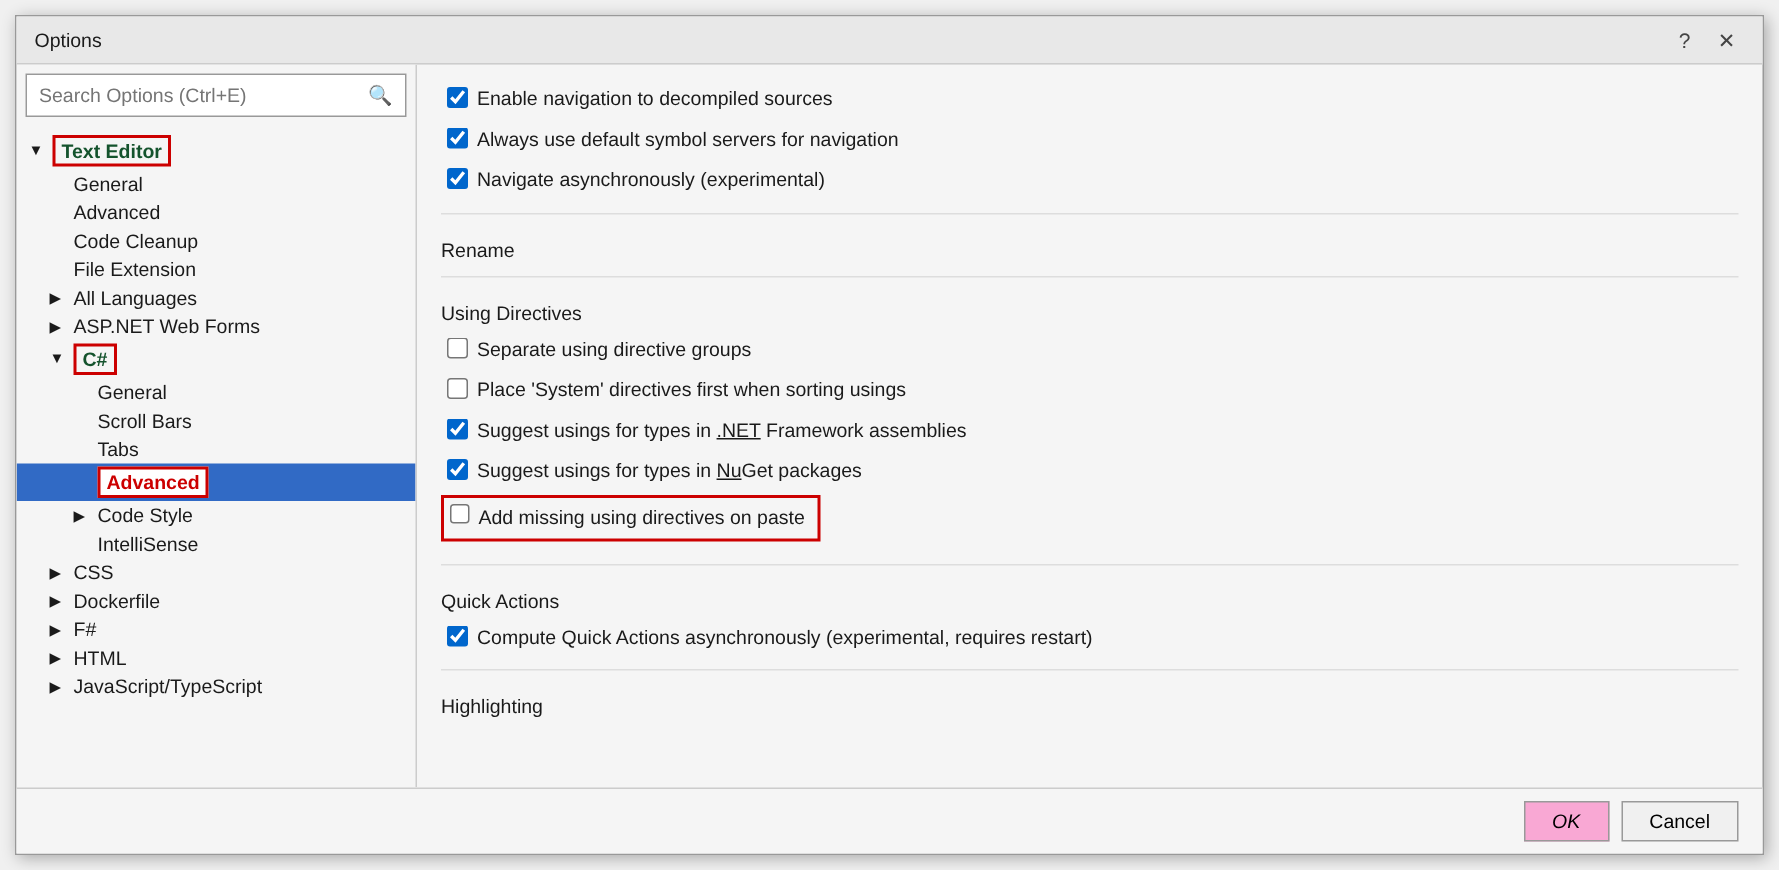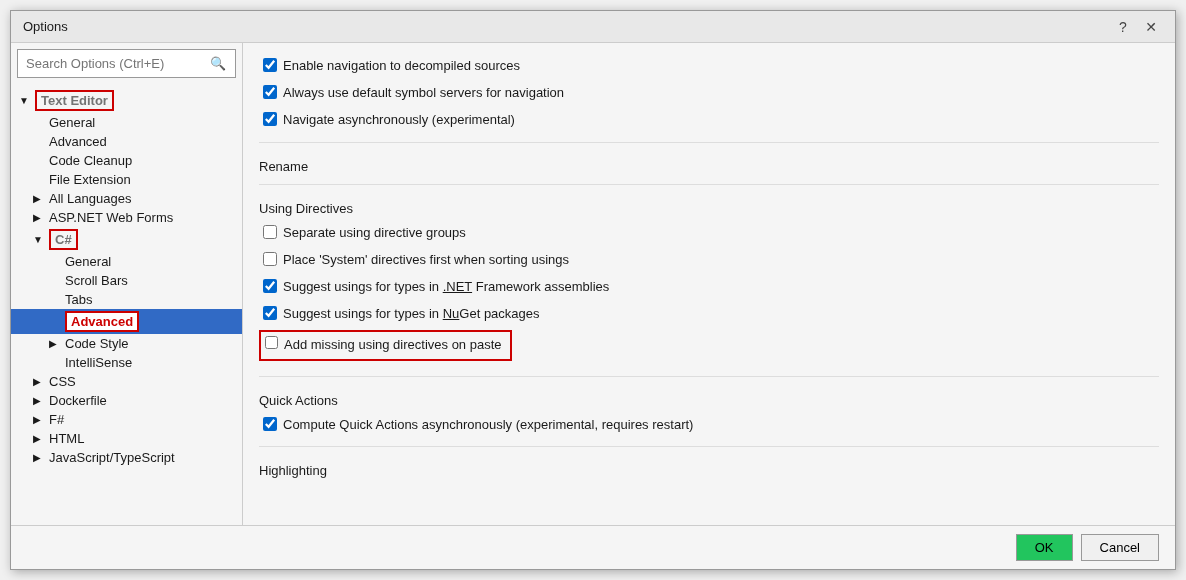--- a/index.html
+++ b/index.html
@@ -51,21 +51,21 @@
       display: flex;
       align-items: center;
       justify-content: center;
     }
     .content-area {
       display: flex;
       flex: 1;
       overflow: hidden;
     }
     .left-panel {
-      width: 232px;
+      width: 267px;
       border-right: 1px solid #ccc;
       display: flex;
       flex-direction: column;
       background: #f5f5f5;
     }
     .search-box {
       padding: 6px 8px;
       border-bottom: 1px solid #ccc;
       display: flex;
       align-items: center;
@@ -112,21 +112,21 @@
       width: 14px;
       display: inline-block;
       flex-shrink: 0;
     }
     .tree-label {
       font-size: 13px;
     }
     .tree-label.red-box {
       border: 2px solid #cc0000;
       padding: 1px 4px;
-      color: #737373;
+      color: #14532d;
       font-weight: 600;
     }
     .indent-1 { padding-left: 22px; }
     .indent-2 { padding-left: 38px; }
     .right-panel {
       flex: 1;
       display: flex;
       flex-direction: column;
       overflow: hidden;
     }
@@ -184,21 +184,22 @@
       background: #f5f5f5;
     }
     .footer-btn {
       padding: 5px 18px;
       font-size: 13px;
       cursor: pointer;
       border: 1px solid #999;
       background: #f0f0f0;
     }
     .footer-btn.ok-btn {
-      background: #22c55e;
+      background: #f9a8d4;
+      font-style: italic;
     }
   </style>
 </head>
 <body>
 
 <div class="dialog">
 
   <div class="title-bar">
     <span class="title-bar-title">Options</span>
     <div class="title-bar-controls">

